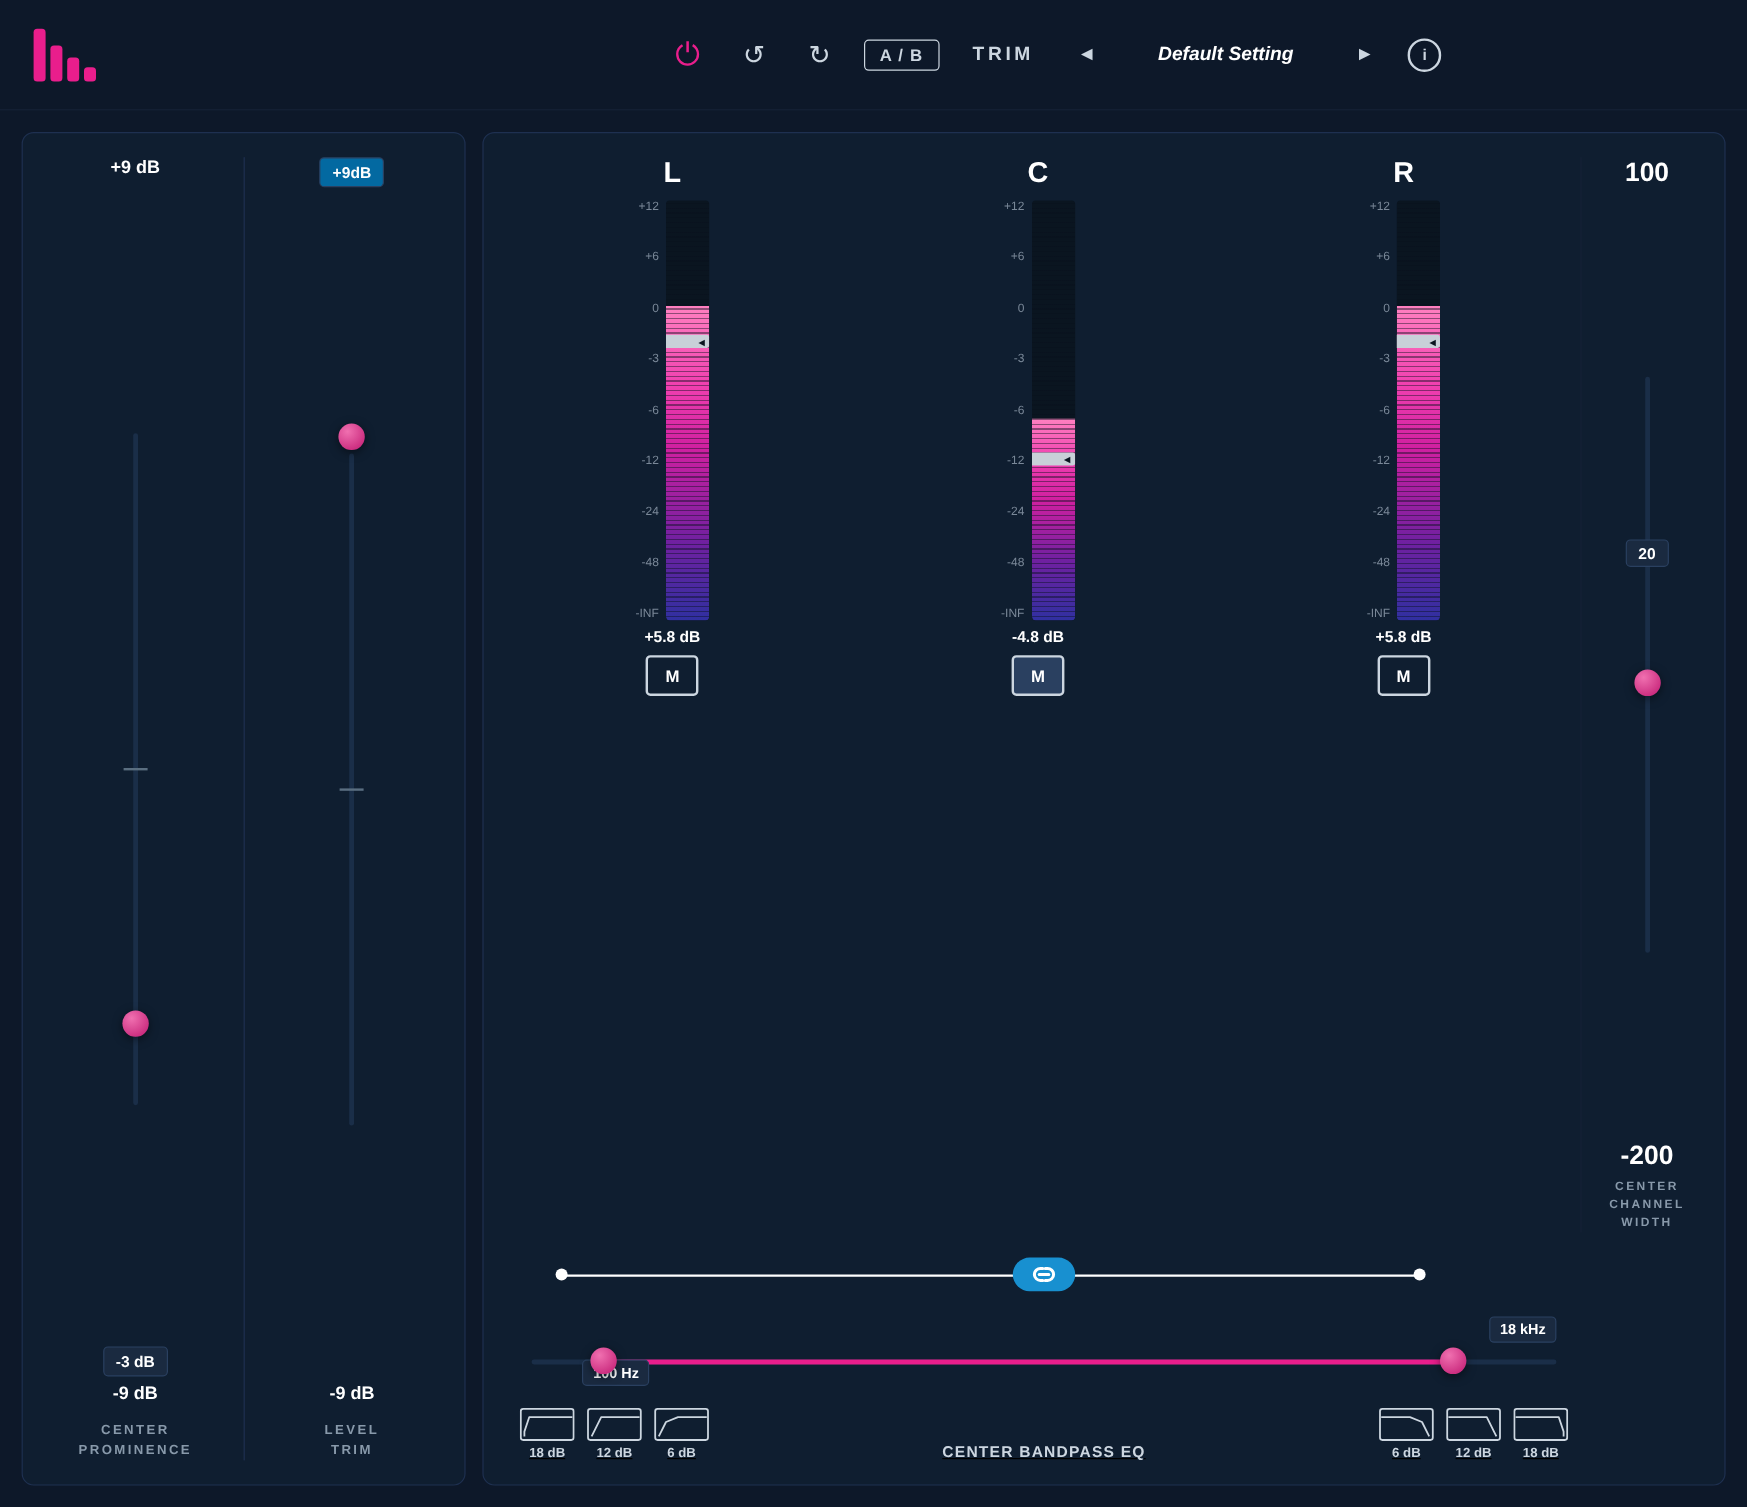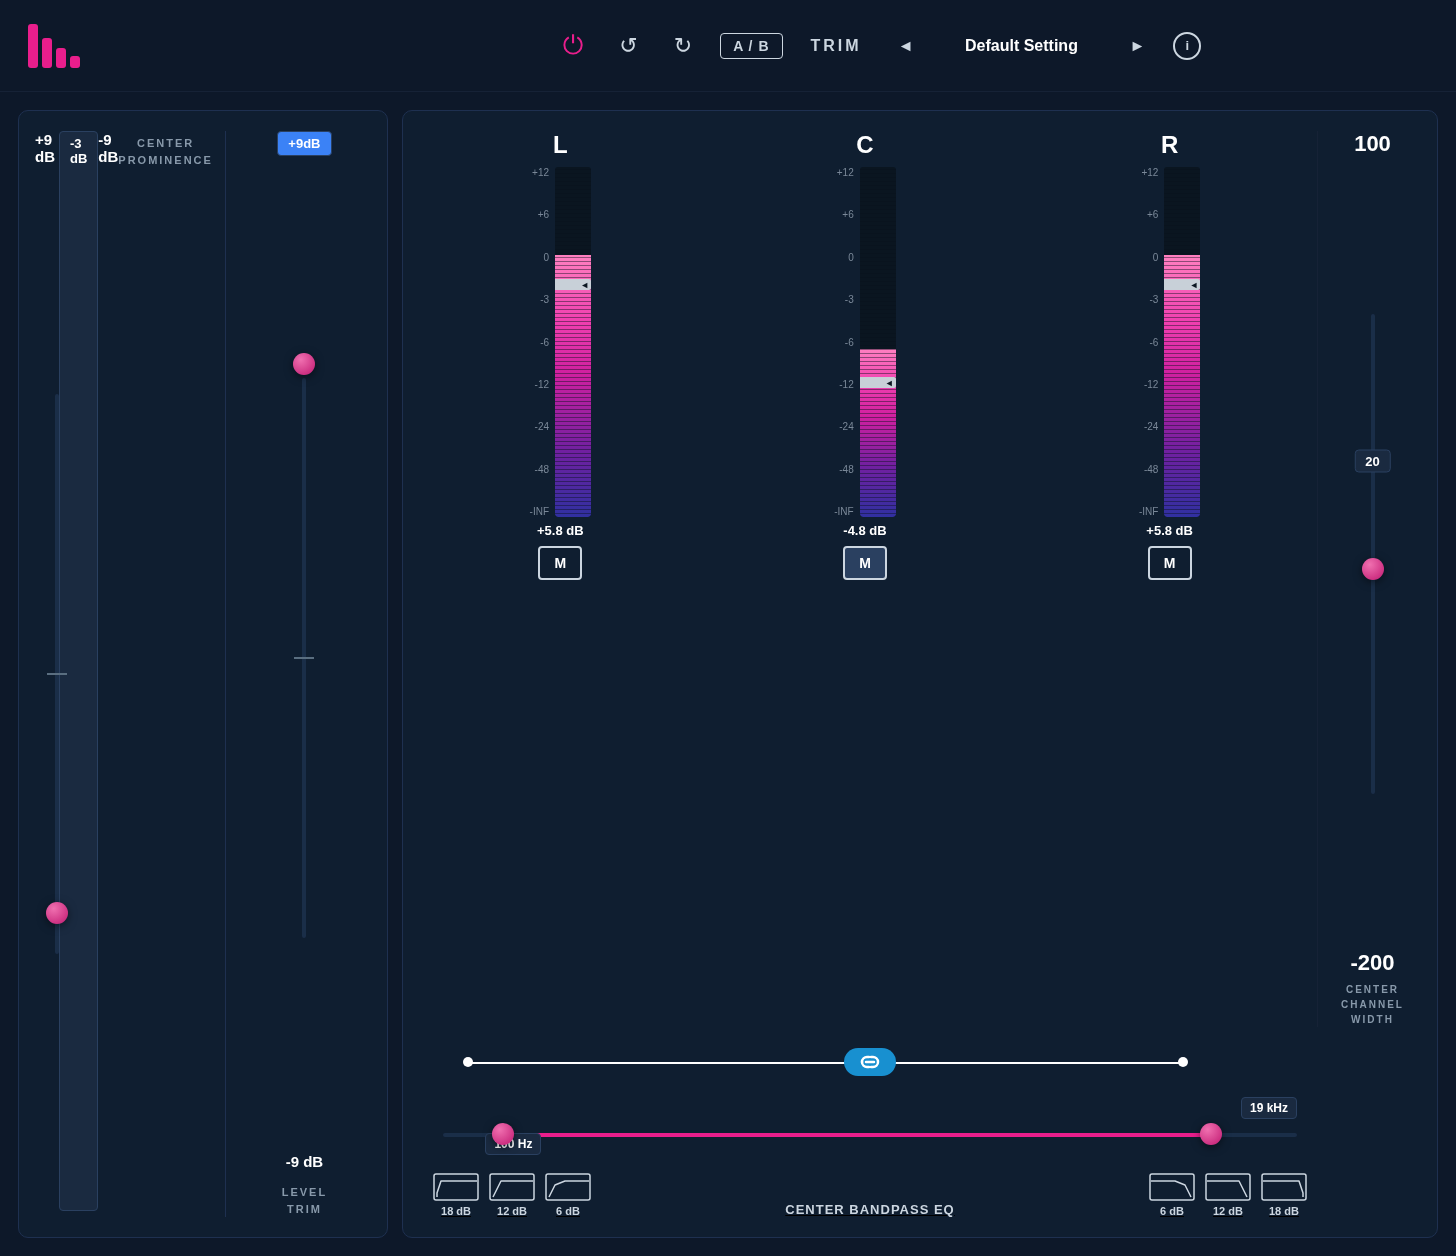--- a/index.html
+++ b/index.html
@@ -44,57 +44,57 @@
         <span>A / B</span>
       </button>
       <button style="background:none; border:none; cursor:pointer; font-size:16px; color:#ccd6e0; padding:4px 8px; font-weight:700; letter-spacing:3px;">
         <span>TRIM</span>
       </button>
 
       <div style="display:flex; align-items:center; gap:10px;">
         <button style="background:none; border:none; cursor:pointer; font-size:16px; color:#ccd6e0; padding:4px 8px;">
           <span>◄</span>
         </button>
-        <span style="color:#ffffff; font-size:16px; font-weight:600; min-width:180px; text-align:center;">Default Setting</span>
+        <span style="color:#ffffff; font-size:16px; font-weight:600; min-width:180px; text-align:center;font-style:italic;">Default Setting</span>
         <button style="background:none; border:none; cursor:pointer; font-size:16px; color:#ccd6e0; padding:4px 8px;">
           <span>►</span>
         </button>
       </div>
 
       <button style="background:none; border:2px solid #ccd6e0; cursor:pointer; color:#ccd6e0; width:28px; height:28px; border-radius:50%; font-size:13px; font-weight:700; display:flex; align-items:center; justify-content:center;">
         <span>i</span>
       </button>
     </div>
   </div>
 
   <div style="display:flex; flex:1; padding:18px; gap:14px;">
 
     <div style="background:#0f1e30; border-radius:10px; border:1px solid #1e3050; padding:20px 16px;
                 display:flex; gap:8px; width:370px; flex-shrink:0;">
 
-      <div style="display:flex; flex-direction:row; flex:1;">
+      <div style="display:flex; flex-direction:column; align-items:center; flex:1;">
         <span style="color:#ffffff; font-size:15px; font-weight:600; margin-bottom:12px;">+9 dB</span>
         <div style="flex:1; position:relative; display:flex; align-items:center; justify-content:center; width:100%;">
           <div style="width:4px; height:560px; background:#1a2e48; border-radius:2px; position:relative;">
             <div style="position:absolute; top:50%; left:50%; transform:translate(-50%,-50%); width:20px; height:2px; background:#5a6e80;"></div>
           </div>
           <div style="width:22px; height:22px; background:radial-gradient(circle at 35% 30%, #f070b0, #c01870); border-radius:50%;
                       position:absolute; left:50%; top:72%; transform:translate(-50%,-50%); cursor:pointer;
                       box-shadow:0 2px 8px rgba(0,0,0,0.5);"></div>
         </div>
         <div style="background:#1a2a40; border:1px solid #2a4060; color:#ffffff; font-size:13px; font-weight:600;
                     padding:4px 10px; border-radius:4px; margin-bottom:6px; cursor:pointer;">-3 dB</div>
         <span style="color:#ffffff; font-size:15px; font-weight:600; margin-bottom:10px;">-9 dB</span>
         <span style="color:#8899aa; font-size:11px; font-weight:600; letter-spacing:2px; text-align:center; line-height:1.5; margin-top:4px;">CENTER<br>PROMINENCE</span>
       </div>
 
       <div style="width:1px; background:#1e3050; margin:0 4px;"></div>
 
       <div style="display:flex; flex-direction:column; align-items:center; flex:1;">
-        <div style="background:#3b82f6; border:1px solid #2a4060; color:#ffffff; font-size:13px; font-weight:600;
+        <div style="background:#0369a1; border:1px solid #2a4060; color:#ffffff; font-size:13px; font-weight:600;
                     padding:4px 10px; border-radius:4px; margin-bottom:12px; cursor:pointer;">+9dB</div>
         <div style="flex:1; position:relative; display:flex; align-items:center; justify-content:center; width:100%;">
           <div style="width:4px; height:560px; background:#1a2e48; border-radius:2px; position:relative;">
             <div style="position:absolute; top:50%; left:50%; transform:translate(-50%,-50%); width:20px; height:2px; background:#5a6e80;"></div>
           </div>
           <div style="width:22px; height:22px; background:radial-gradient(circle at 35% 30%, #f070b0, #c01870); border-radius:50%;
                       position:absolute; left:50%; top:20%; transform:translate(-50%,-50%); cursor:pointer;
                       box-shadow:0 2px 8px rgba(0,0,0,0.5);"></div>
         </div>
         <span style="color:#ffffff; font-size:15px; font-weight:600; margin-bottom:10px; margin-top:6px;">-9 dB</span>
@@ -241,21 +241,21 @@
             <line x1="7" y1="8" x2="15" y2="8" stroke="white" stroke-width="2.5" stroke-linecap="round"></line>
           </svg>
         </button>
       </div>
 
       <div style="display:flex; flex-direction:column; gap:8px; padding:0 0 0 10px; margin-right:110px;">
 
         <div style="position:relative; height:60px; display:flex; align-items:center; padding: 0 10px;">
 
           <div style="position:absolute; top:0; right:10px; background:#1a2a40; border:1px solid #2a4060; color:#ffffff;
-                      font-size:12px; font-weight:600; padding:3px 8px; border-radius:4px; white-space:nowrap; cursor:pointer;">19 kHz</div>
+                      font-size:12px; font-weight:600; padding:3px 8px; border-radius:4px; white-space:nowrap; cursor:pointer;">18 kHz</div>
 
           <div style="flex:1; height:4px; background:#1a2e48; border-radius:2px; position:relative; margin-top:16px;">
             <div style="position:absolute; left:8%; right:10%; top:0; bottom:0; background:#e91e8c; border-radius:2px;"></div>
           </div>
 
           <div style="width:22px; height:22px; background:radial-gradient(circle at 35% 30%, #f070b0, #c01870); border-radius:50%;
                       position:absolute; left:8%; top:50%; transform:translate(-50%,-4px); cursor:pointer;
                       box-shadow:0 2px 8px rgba(0,0,0,0.5); z-index:2;"></div>
 
           <div style="position:absolute; bottom:2px; left:6%; background:#1a2a40; border:1px solid #2a4060; color:#ffffff;

